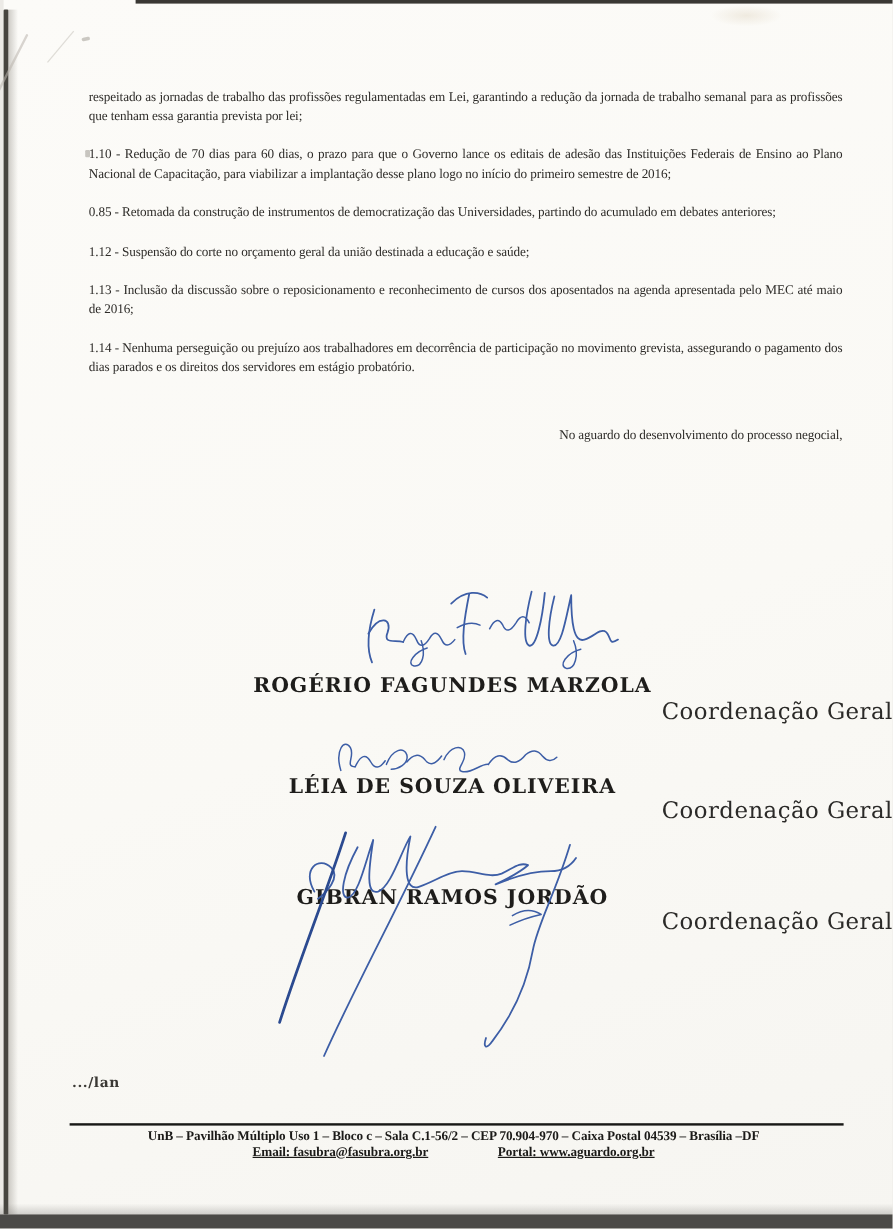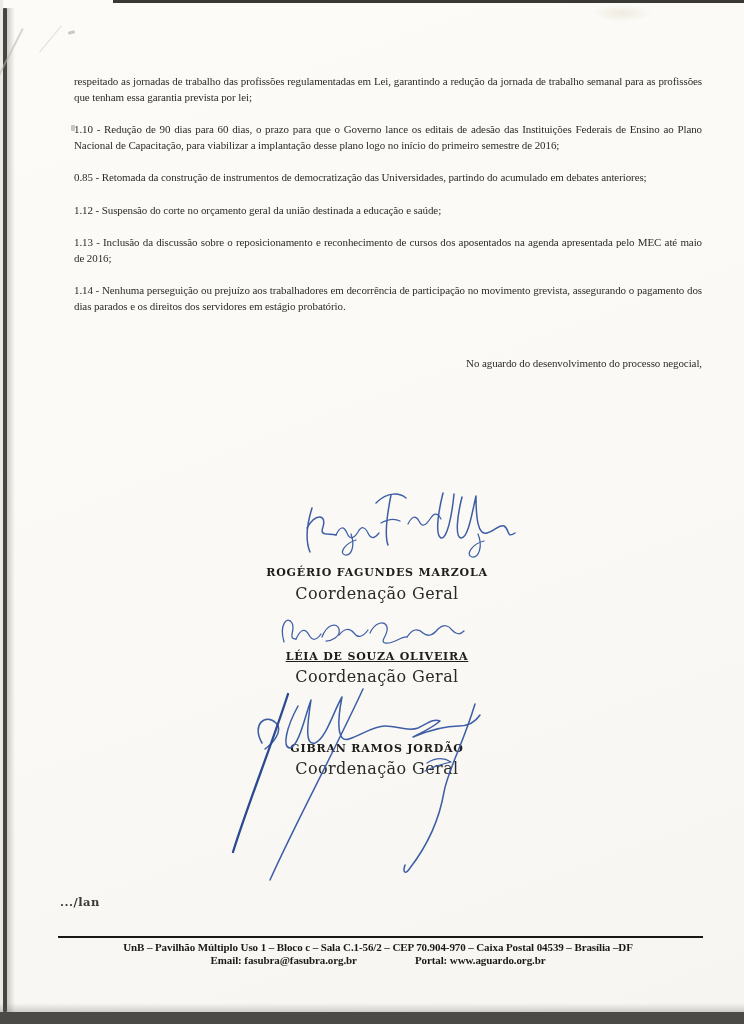--- a/index.html
+++ b/index.html
@@ -38,54 +38,54 @@
   }
   .body-text p{margin:0 0 17px 0;}
   .closing{margin-top:42px !important;text-align:right;}
   .salutation{margin-top:46px !important;text-align:left;}
   
   .sig-ink{position:absolute;}
   .sig-ink path{fill:none;stroke:#3d5ea6;stroke-width:1.5;stroke-linecap:round;stroke-linejoin:round;}
   .sig-ink path.thin{stroke-width:1.25;}
   .sig-ink path.dark{stroke:#2b4a90;stroke-width:2.3;}
   .sig-name{position:absolute;left:10px;right:0;text-align:center;
-    font-weight:bold;font-size:11px;line-height:15px;letter-spacing:.8px;color:#1e1d1b;
+    font-weight:bold;font-size:17px;line-height:15px;letter-spacing:.8px;color:#1e1d1b;
     font-family:"DejaVu Serif","Liberation Serif",serif;}
-  .sig-role{position:absolute;left:10px;right:0;text-align:center;
-    font-size:16px;line-height:15px;letter-spacing:.4px;color:#2b2a28;
+  .sig-role{position:absolute;left:10px;right:0;text-align:right;
+    font-size:19px;line-height:15px;letter-spacing:.4px;color:#2b2a28;
     font-family:"DejaVu Serif","Liberation Serif",serif;}
   
   .ref-mark{position:absolute;left:60px;top:895px;font-size:11.5px;color:#3a3834;letter-spacing:.5px;
     font-family:"DejaVu Serif","Liberation Serif",serif;font-weight:bold;}
   .footer-rule{position:absolute;left:58px;top:936px;width:645px;height:2px;background:#181816;}
   .footer{position:absolute;left:52px;right:40px;top:941px;text-align:center;
     font-weight:bold;font-size:11px;line-height:12.5px;color:#1b1a18;letter-spacing:-0.1px;
     font-family:"Liberation Serif",serif;}
-  .footer .line3{display:flex;justify-content:center;gap:58px;}
+  .footer .line3{display:flex;justify-content:center;gap:58px;text-decoration:underline;}
 </style>
 </head>
 <body>
 
 <div class="page">
 
   <div class="edge-left-white"></div>
   <div class="edge-left"></div>
   <div class="edge-left-shadow"></div>
   <div class="edge-top"></div>
   <div class="edge-bottom-shade"></div>
   <div class="edge-bottom"></div>
   <div class="scratch1"></div>
   <div class="scratch2"></div>
   <div class="speck1"></div>
   <div class="speck2"></div>
   <div class="smudge-tr"></div>
 
   <div class="body-text">
     <p>respeitado as jornadas de trabalho das profissões regulamentadas em Lei, garantindo a redução da jornada de trabalho semanal para as profissões que tenham essa garantia prevista por lei;</p>
-    <p>1.10  -  Redução de 90 dias para 60 dias, o prazo para que o Governo lance os editais de adesão das Instituições Federais de Ensino ao Plano Nacional de Capacitação, para viabilizar a implantação desse plano logo no início do primeiro semestre de 2016;</p>
+    <p>1.10  -  Redução de 70 dias para 60 dias, o prazo para que o Governo lance os editais de adesão das Instituições Federais de Ensino ao Plano Nacional de Capacitação, para viabilizar a implantação desse plano logo no início do primeiro semestre de 2016;</p>
     <p>0.85 -  Retomada da construção de instrumentos de democratização das Universidades, partindo do acumulado em debates anteriores;</p>
     <p>1.12 - Suspensão do corte no orçamento geral da união destinada a educação e saúde;</p>
     <p>1.13 - Inclusão da discussão sobre o reposicionamento e reconhecimento de cursos dos aposentados na agenda apresentada pelo MEC até maio de 2016;</p>
     <p>1.14 -  Nenhuma perseguição ou prejuízo aos trabalhadores em decorrência de participação no movimento grevista, assegurando o pagamento dos dias parados e os direitos dos servidores em estágio probatório.</p>
     <p class="closing">No aguardo do desenvolvimento do processo negocial,</p>
   </div>
 
   <svg class="sig-ink" style="left:296px;top:482px;" width="228" height="80" viewBox="0 0 228 80">
     <path d="M16,26 C11,42 9,58 14,70"></path>
     <path d="M11,46 C20,30 31,33 27,45 C23,55 33,51 40,53"></path>
@@ -103,21 +103,21 @@
   <div class="sig-role" style="top:586px;">Coordenação Geral</div>
 
   <svg class="sig-ink" style="left:274px;top:612px;" width="192" height="42" viewBox="0 0 192 42">
     <path class="thin" d="M10,30 C5,13 13,3 18,11 C22,18 13,27 22,27"></path>
     <path class="thin" d="M22,27 q7,-15 13,-4 q5,9 12,-1"></path>
     <path class="thin" d="M48,25 C53,12 63,10 65,17 C67,25 57,29 52,29"></path>
     <path class="thin" d="M65,23 q8,-10 15,-2 q6,8 14,-3"></path>
     <path class="thin" d="M96,21 C101,10 111,8 113,15 C115,23 105,29 111,31 C119,33 127,24 133,25"></path>
     <path class="thin" d="M133,25 q8,-12 16,-4 q7,6 15,-4 q8,-7 14,1 q6,7 12,1"></path>
   </svg>
-  <div class="sig-name" style="top:649px;text-decoration:underline;">LÉIA DE SOUZA OLIVEIRA</div>
+  <div class="sig-name" style="top:649px;">LÉIA DE SOUZA OLIVEIRA</div>
   <div class="sig-role" style="top:669px;">Coordenação Geral</div>
 
   <div class="sig-name" style="top:741px;">GIBRAN RAMOS JORDÃO</div>
   <div class="sig-role" style="top:761px;">Coordenação Geral</div>
   <svg class="sig-ink" style="left:222px;top:686px;" width="270" height="200" viewBox="0 0 270 200">
     <path d="M40,57 C29,38 44,27 54,37 C62,45 50,58 43,63"></path>
     <path d="M76,20 C64,42 60,62 68,62 C77,60 83,30 89,14 C85,40 83,60 93,57 C104,53 112,24 120,11 C115,36 115,57 127,53 C140,49 151,40 163,40 C176,40 186,46 196,42 C205,38 211,32 218,35 C210,42 199,47 191,51 C203,46 221,40 237,40 C247,40 254,35 258,29"></path>
     <path class="thin" d="M205,77 q13,-8 24,-1 q-14,3 -26,9"></path>
     <path class="dark" d="M66,8 C50,58 26,118 11,166"></path>
     <path d="M141,3 C110,70 72,140 48,194"></path>

